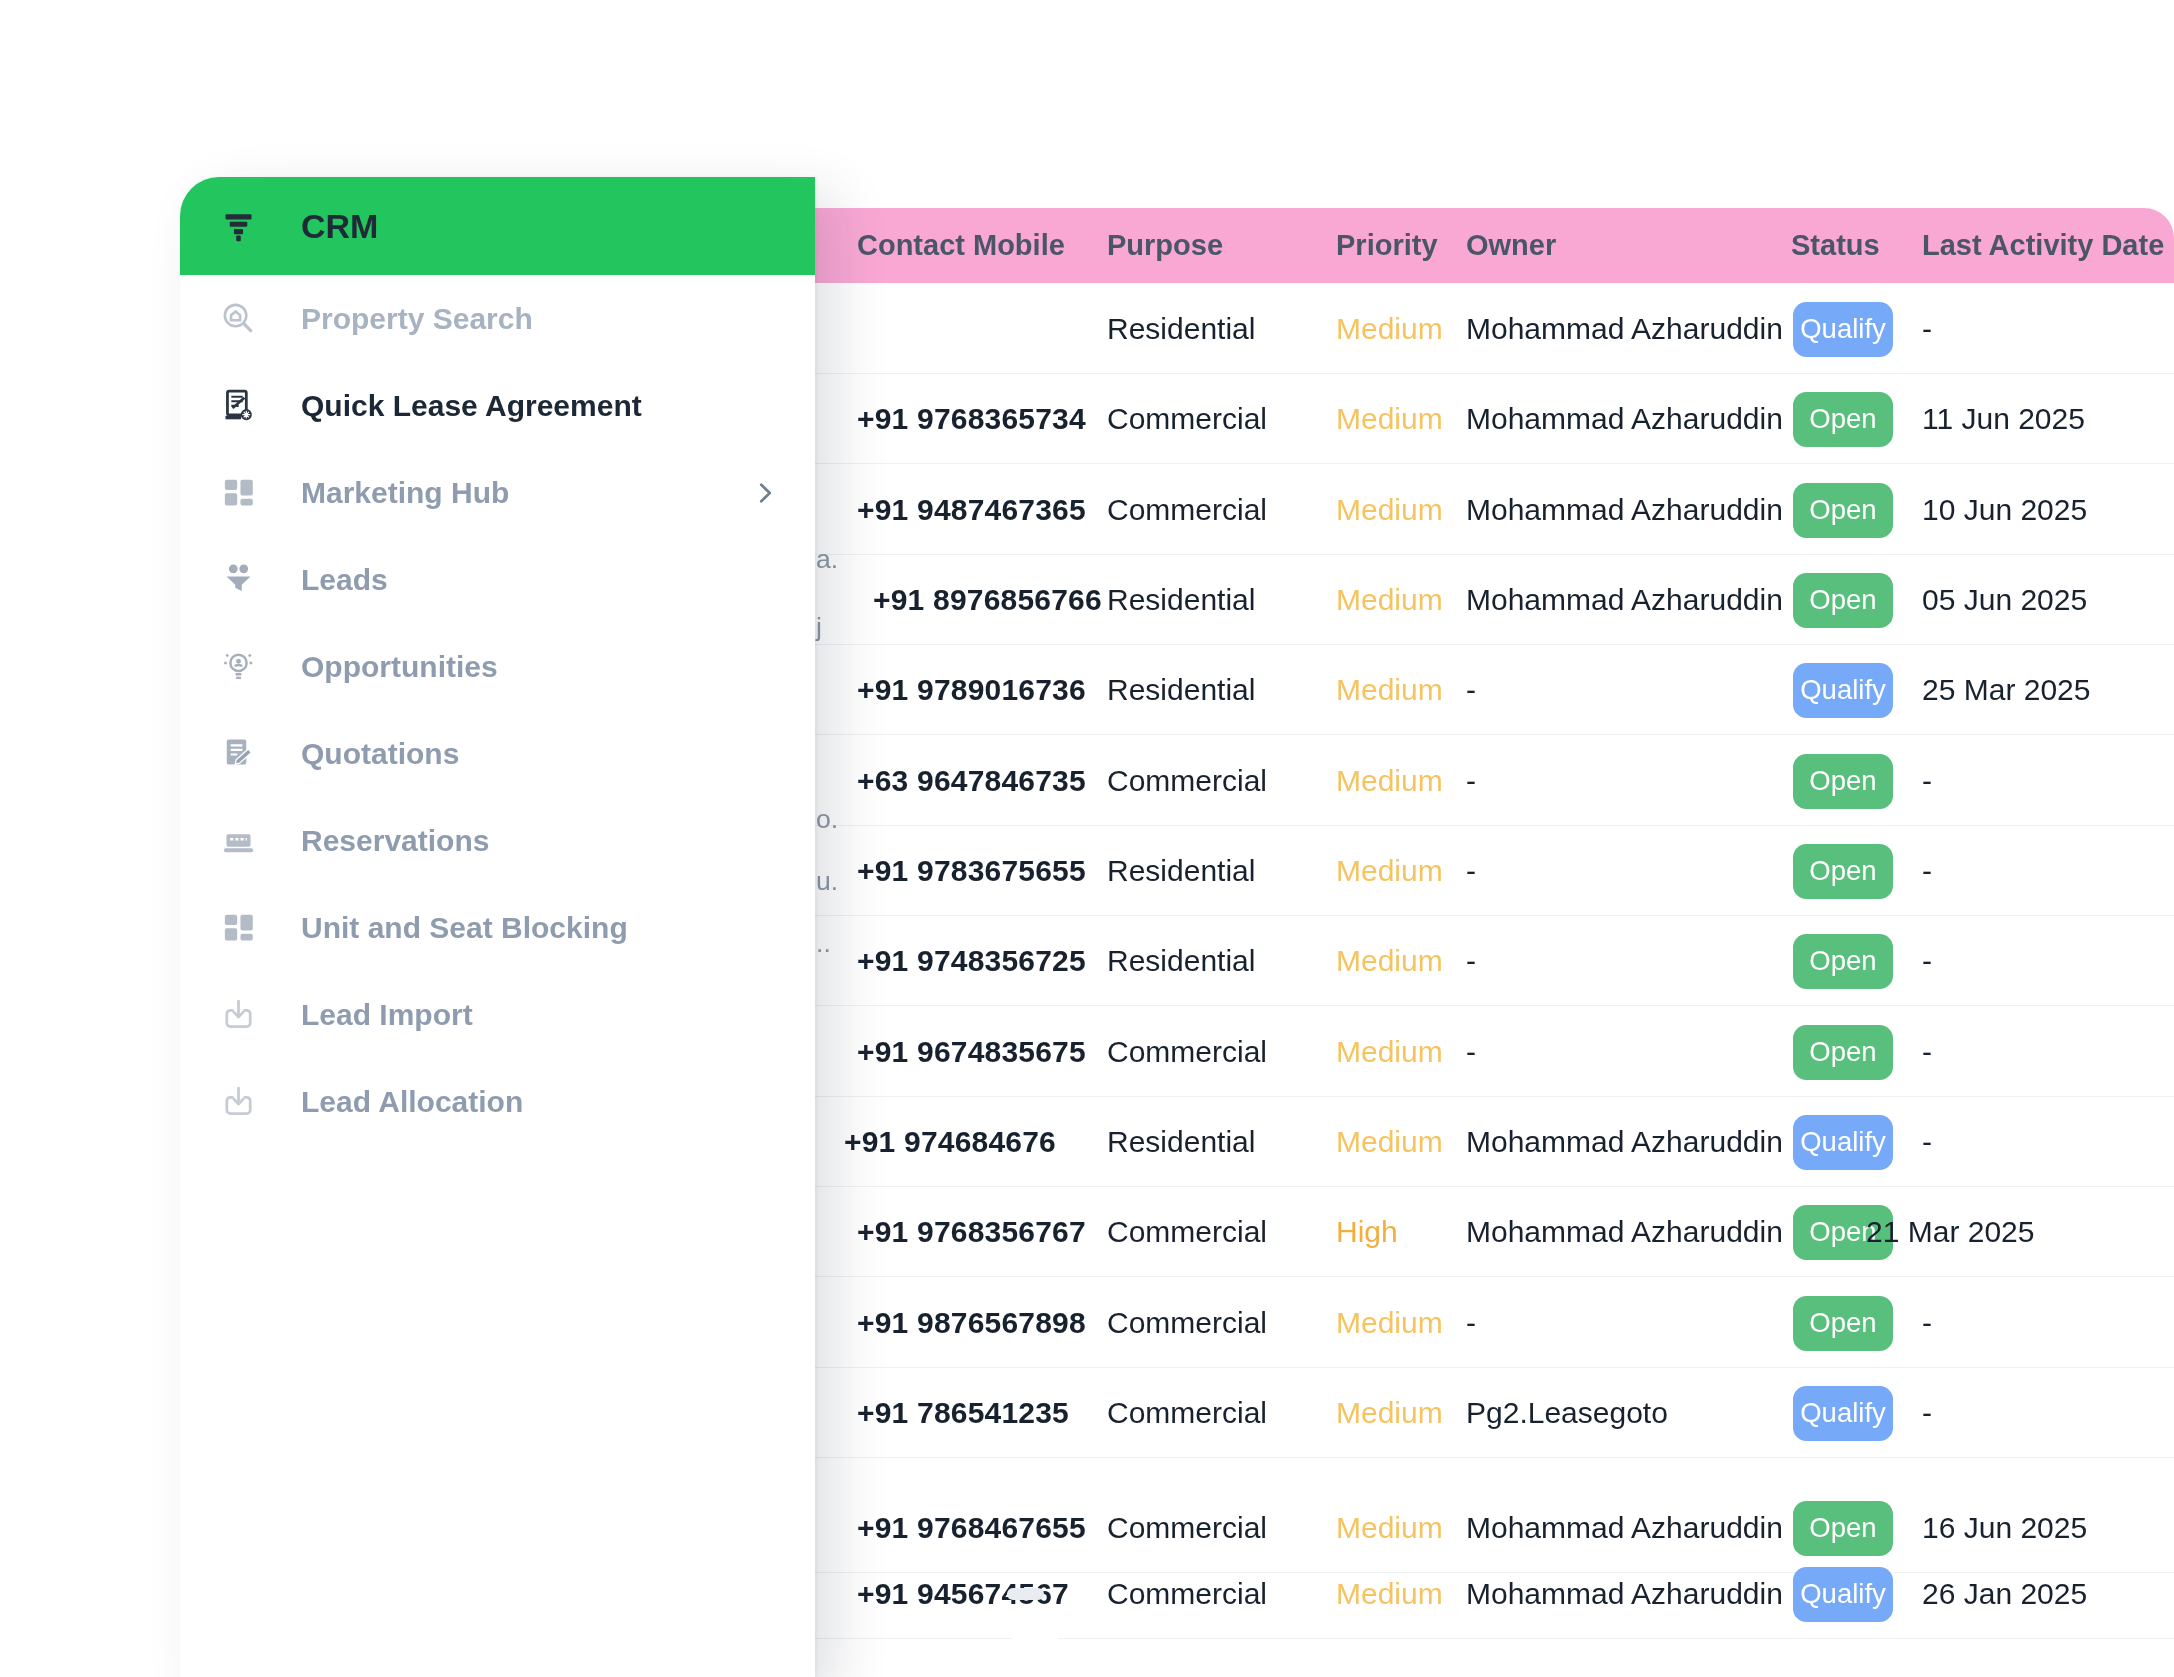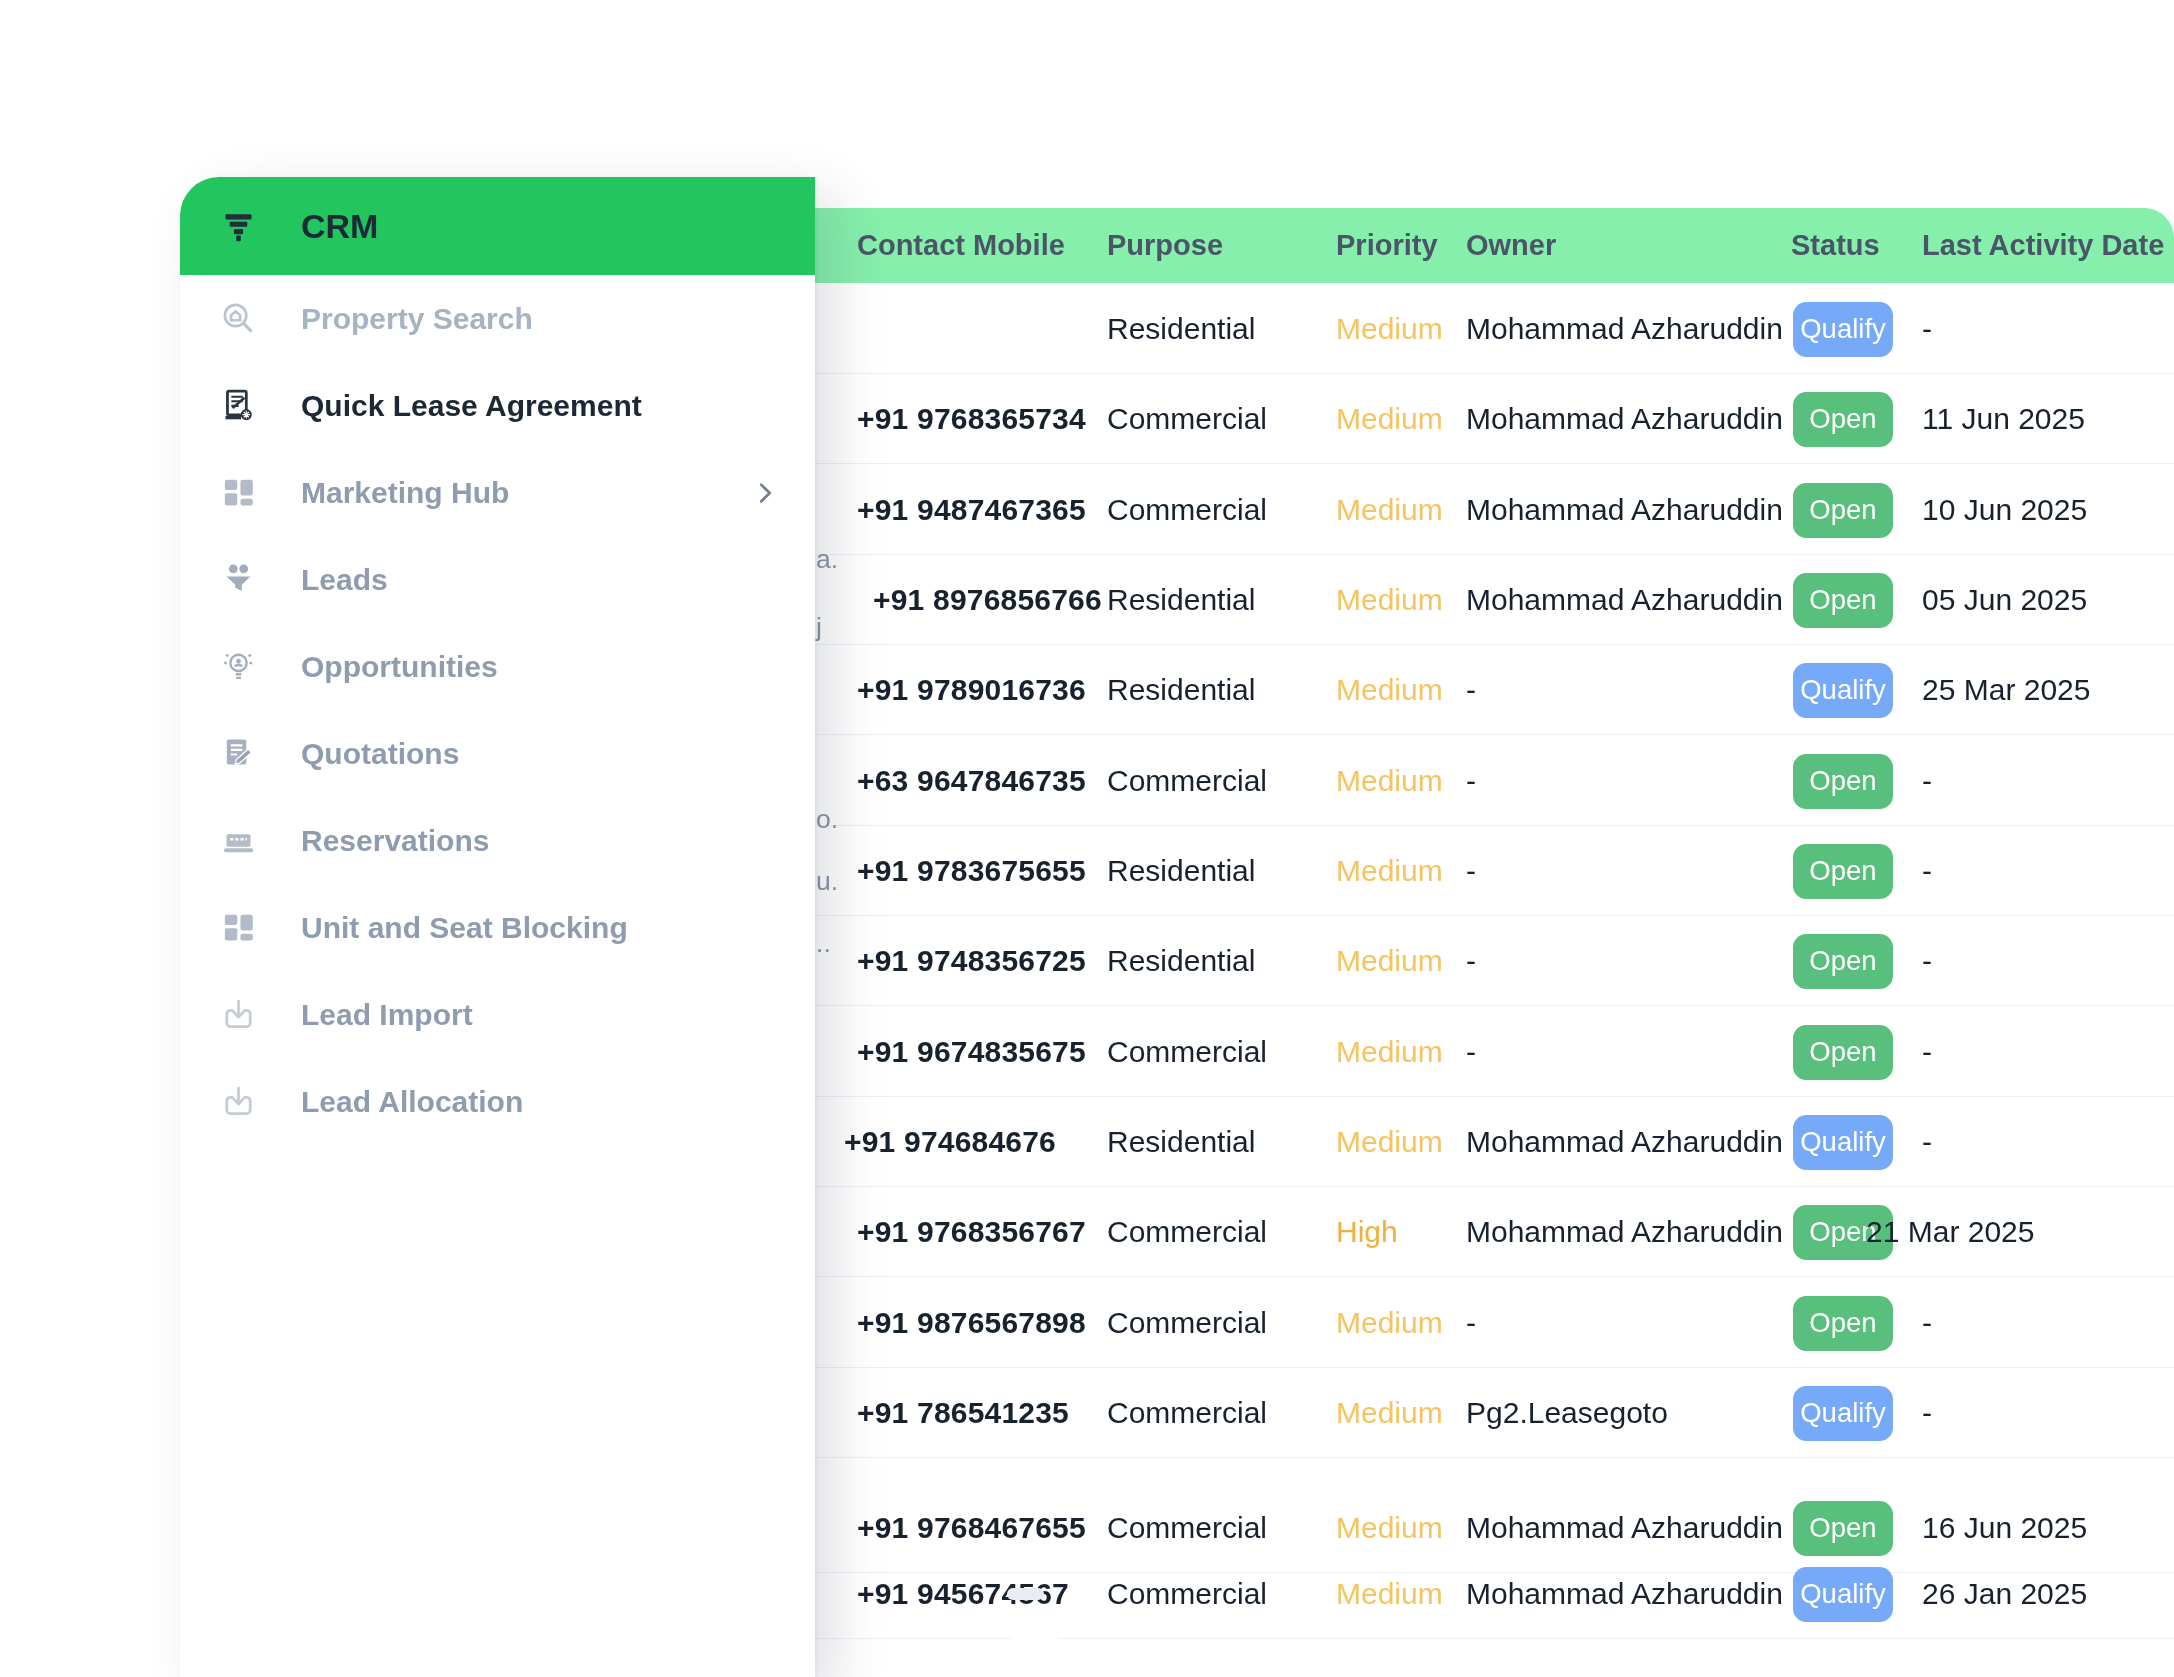--- a/index.html
+++ b/index.html
@@ -58,21 +58,21 @@
   .s-item .label{margin-left:43px;font-size:30px;font-weight:600;color:#8F9CB0;white-space:nowrap;}
   .s-item.active .label{color:#1C2836;font-weight:700;}
   .s-item.muted .label{color:#A7B2C2;}
   .s-item .chevron{position:absolute;right:35px;width:30px;height:30px;}
   .s-item .chevron svg{width:30px;height:30px;display:block;}
 </style>
 </head>
 <body>
 
 <div id="table-layer">
-  <div id="thead" style="background: #86efac; text-align: right;">
+  <div id="thead" style="background: #f9a8d4; text-align: right;">
       <span class="th" style="left: 43px;">Contact Mobile</span>
       <span class="th" style="left: 293px;">Purpose</span>
       <span class="th" style="left: 522px;">Priority</span>
       <span class="th" style="left: 652px;">Owner</span>
       <span class="th" style="left: 977px;">Status</span>
       <span class="th" style="left: 1108px;">Last Activity Date</span>
     </div>
   <div id="rows">
       <div class="row" style="top: 0px;">
         <div class="cell purpose" style="left: 293px;">Residential</div>

